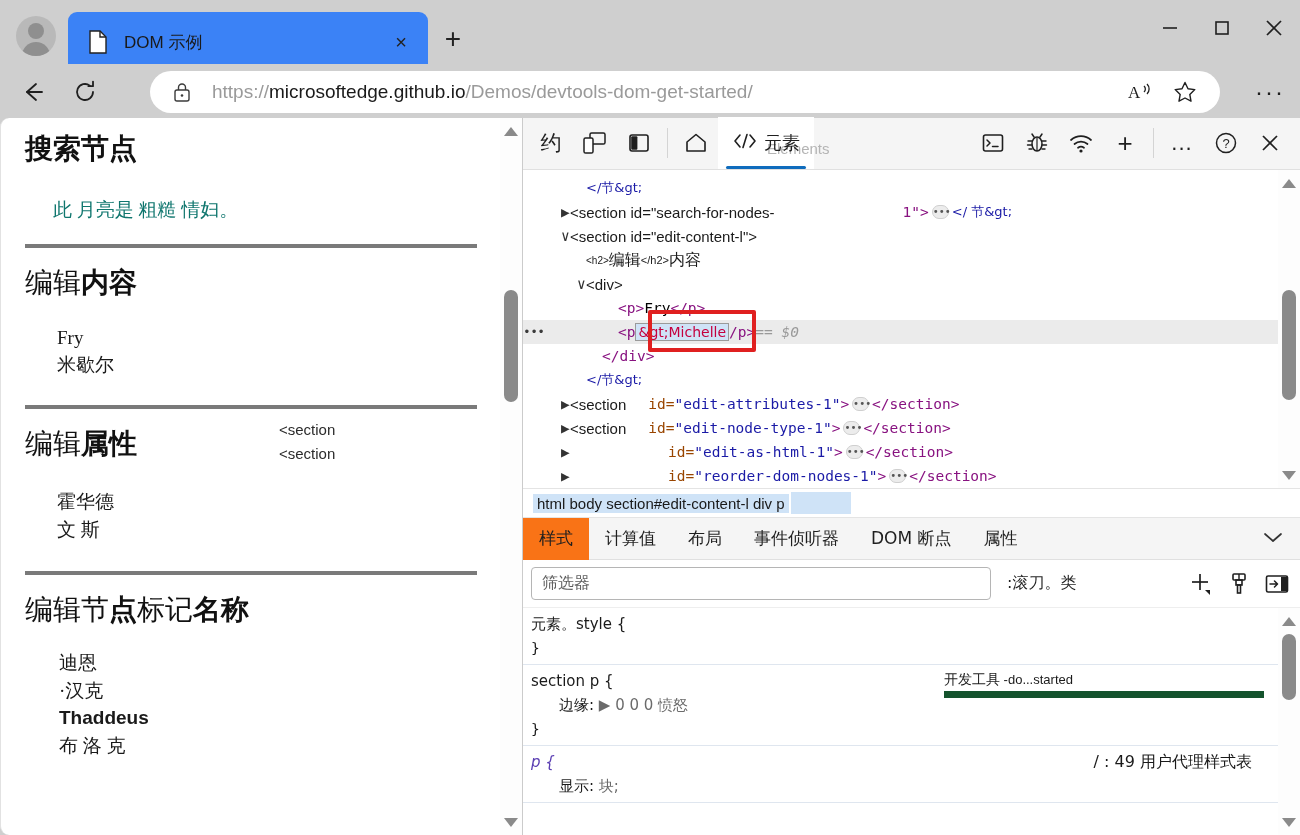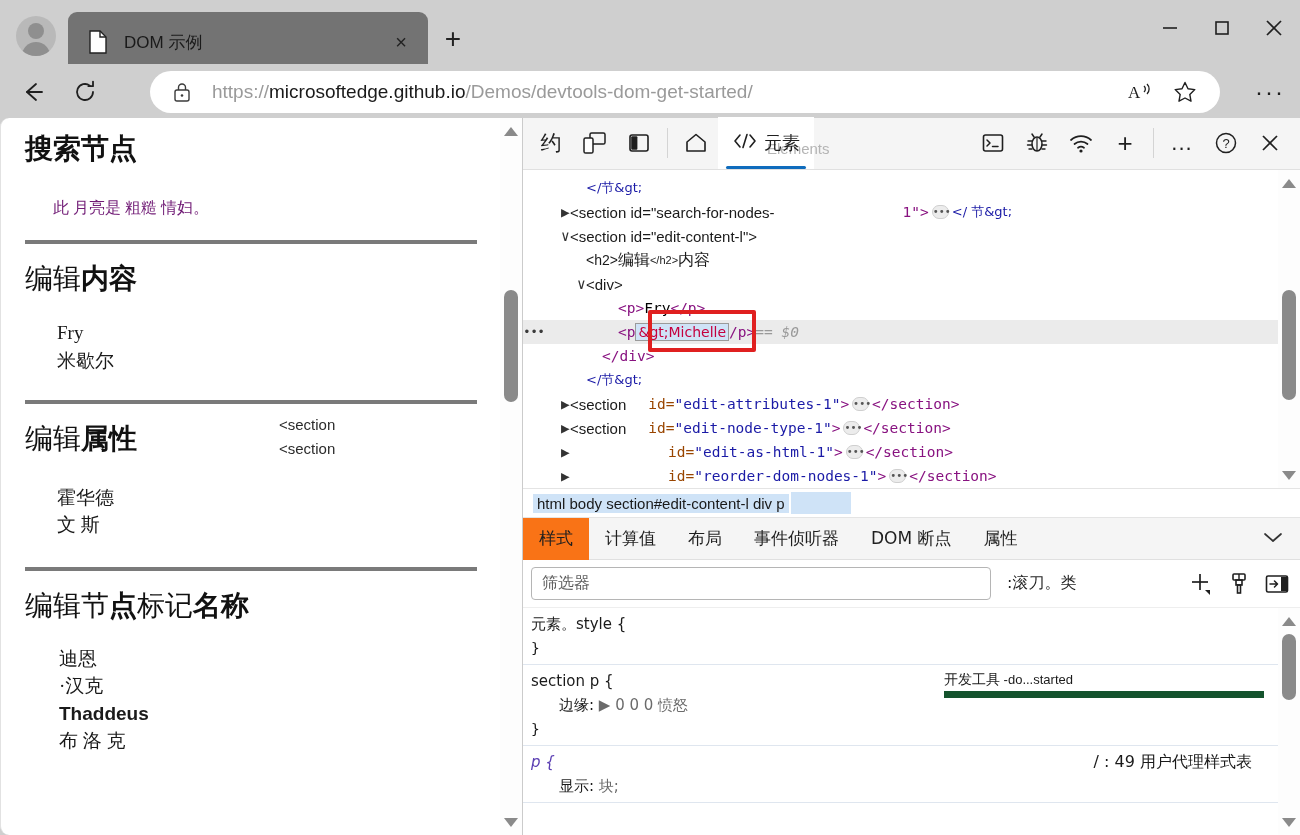--- a/index.html
+++ b/index.html
@@ -25,21 +25,21 @@
     width: 16px; height: 16px; border-radius: 50%; background: #8f8f8f;
   }
   .avatar::after {
     content: ""; position: absolute; left: 6px; top: 26px;
     width: 28px; height: 20px; border-radius: 14px 14px 0 0; background: #8f8f8f;
   }
 
   .tab {
     position: absolute; left: 68px; top: 12px;
     width: 360px; height: 60px;
-    background: #737373;
+    background: #3b82f6;
     border-radius: 9px 9px 0 0;
     display: flex; align-items: center;
   }
   .tab-favicon { margin-left: 20px; width: 20px; height: 24px; position: relative; flex: none; }
   .tab-favicon svg { display: block; }
   .tab-title {
     margin-left: 16px; font-size: 17px; color: #1a1a1a;
     white-space: nowrap; overflow: hidden; flex: 1;
   }
   .tab-close {
@@ -95,21 +95,21 @@
   .page {
     position: absolute; left: 0; top: 4px; width: 500px; height: 717px;
     padding: 0 24px; overflow: hidden;
     font-family: "Liberation Serif", "DejaVu Serif", serif;
   }
   .pg-h2 {
     font-size: 28px; font-weight: bold; color: #111;
     font-family: "Liberation Sans", sans-serif;
     margin: 0; line-height: 1.2;
   }
-  .pg-p { font-size: 16px; color: #701a75; line-height: 1.5; }
+  .pg-p { font-size: 19px; color: #0f766e; line-height: 1.5; }
   .pg-names { font-size: 19px; color: #1a1a1a; line-height: 1.45; }
   .pg-names .en { font-family: "Liberation Serif", serif; }
   .pg-names .bold { font-family: "Liberation Sans", sans-serif; font-weight: bold; }
   .pg-rule { height: 4px; background: #7a7a7a; margin: 20px 0 18px 0; }
   .sect-ghost {
     position: absolute; font-size: 15px; color: #2b2b2b;
     font-family: "Liberation Sans", sans-serif;
   }
 
   .page-scroll {
@@ -502,21 +502,21 @@
             <div class="dom-row">
               <span class="gutter"></span>
               <span style="display: inline-block; width: 16px;"></span>
               <span class="tw">∨</span>
               <span class="tag">&lt;section id="edit-content-l"&gt;</span>
             </div>
             <div class="dom-row">
               <span class="gutter"></span>
               <span style="display: inline-block; width: 32px;"></span>
               <span class="tw"></span>
-              <span class="tag" style="font-size: 14px;">&lt;h2&gt;</span>
+              <span class="tag" style="font-size: 10px;">&lt;h2&gt;</span>
               <span class="tag" style="font-size: 16px; font-family: &quot;DejaVu Sans&quot;, sans-serif;">编辑</span>
               <span class="tag" style="font-size: 11px;">&lt;/h2&gt;</span>
               <span class="tag" style="font-size: 16px; font-family: &quot;DejaVu Sans&quot;, sans-serif;"> 内容</span>
             </div>
             <div class="dom-row">
               <span class="gutter"></span>
               <span style="display: inline-block; width: 32px;"></span>
               <span class="tw">∨</span>
               <span class="tag">&lt;div&gt;</span>
             </div>

